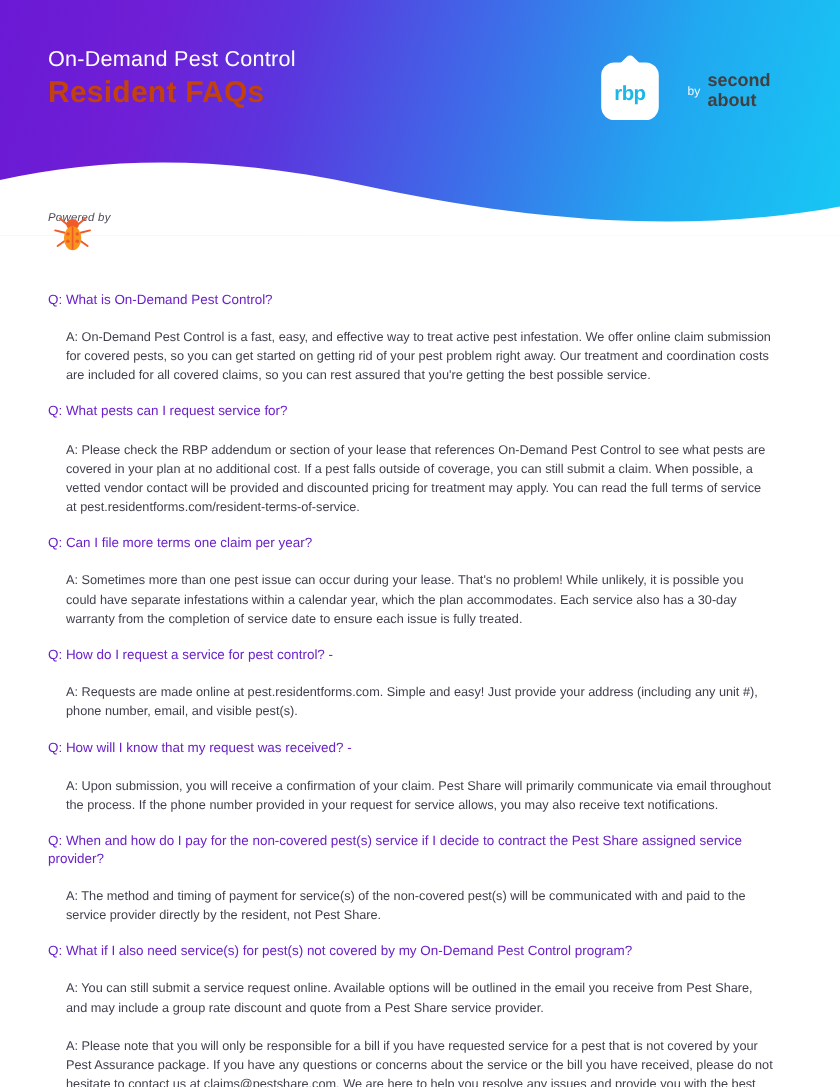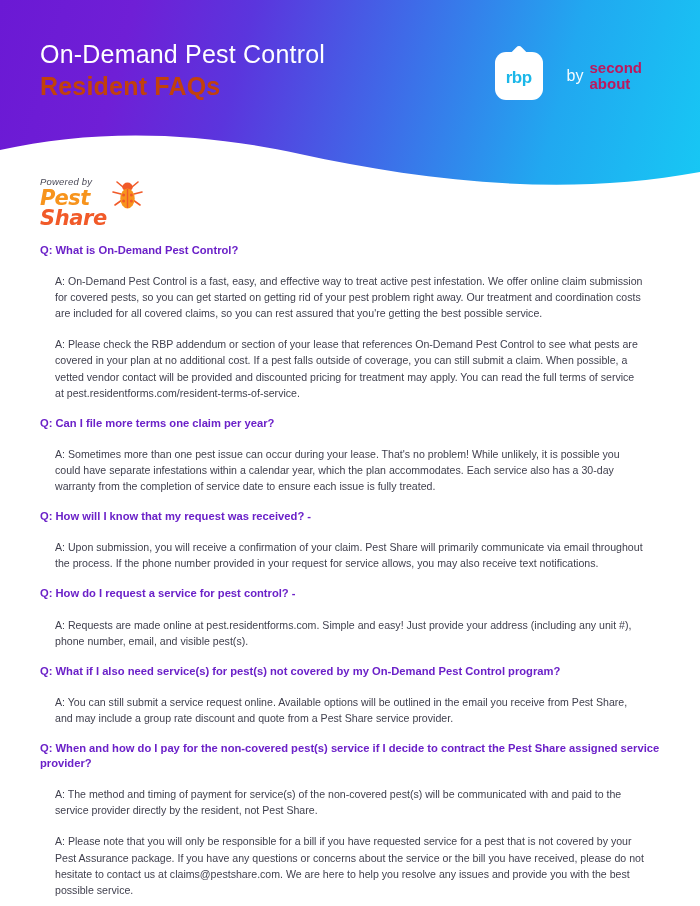--- a/index.html
+++ b/index.html
@@ -35,21 +35,21 @@
   }
   .header-inner {
     position: relative;
     padding: 38px 40px 0 40px;
     display: flex;
     justify-content: space-between;
     align-items: flex-start;
   }
   .doc-title {
     color: #ffffff;
-    font-size: 25px;
+    font-size: 18px;
     font-weight: 400;
     letter-spacing: 0.2px;
     line-height: 1.28;
     margin: 0;
   }
   .doc-subtitle {
     color: #c2410c;
     font-size: 25px;
     font-weight: 700;
     letter-spacing: 0.2px;
@@ -98,27 +98,27 @@
     letter-spacing: -0.5px;
     padding-top: 4px;
   }
   .sn-text {
     display: flex;
     align-items: center;
     gap: 6px;
   }
   .sn-by {
     color: #ffffff;
-    font-size: 16px;
+    font-size: 10px;
     line-height: 1.1;
     opacity: .95;
     padding-left: 14px;
   }
   .sn-name {
-    color: #be185d;
+    color: #404040;
     font-size: 15px;
     font-weight: 700;
     line-height: 1.06;
   }
 
   
   .powered {
     position: absolute;
     left: 40px;
     top: 176px;
@@ -153,21 +153,21 @@
   .content {
     position: absolute;
     top: 243px;
     left: 40px;
     width: 620px;
   }
   .faq-item { margin-bottom: 14px; }
   .faq-q {
     color: #6b21c8;
     font-size: 11.2px;
-    font-weight: 700;
+    font-weight: 400;
     line-height: 1.35;
     margin: 0 0 5px 0;
   }
   .faq-a {
     color: #3f3f4d;
     font-size: 10.6px;
     line-height: 1.52;
     margin: 15px;
   }
 </style>
@@ -200,24 +200,20 @@
   </div>
 
   <svg class="header-wave" viewBox="0 0 700 70" preserveAspectRatio="none">
     <path d="M0,22 C90,2 190,2 300,26 C420,52 560,70 700,44 L700,70 L0,70 Z" fill="#ffffff"></path>
   </svg>
 </div>
 
 <div class="powered">
   <div class="powered-label">Powered by</div>
   <div class="pestshare">
-    <div>
-      <div class="ps-word ps-pest">Pest</div>
-      <div class="ps-word ps-share">Share</div>
-    </div>
     <svg class="ps-bug" width="34" height="36" viewBox="0 0 34 36">
       <g stroke="#f15a29" stroke-width="1.6" fill="none" stroke-linecap="round">
         <path d="M12 9 L6 4"></path>
           <path d="M21 9 L27 4"></path>
         <path d="M10 16 L2 14"></path>
           <path d="M23 16 L31 14"></path>
         <path d="M11 22 L4 27"></path>
           <path d="M22 22 L29 27"></path>
       </g>
       <ellipse cx="16.5" cy="9" rx="5.2" ry="4.4" fill="#f15a29"></ellipse>
@@ -232,45 +228,46 @@
 </div>
 
 <div class="content">
 
   <div class="faq-item">
     <p class="faq-q">Q: What is On-Demand Pest Control?</p>
     <p class="faq-a">A: On-Demand Pest Control is a fast, easy, and effective way to treat active pest infestation. We offer online claim submission for covered pests, so you can get started on getting rid of your pest problem right away. Our treatment and coordination costs are included for all covered claims, so you can rest assured that you're getting the best possible service.</p>
   </div>
 
   <div class="faq-item">
+    <p class="faq-q">Q: What pests can I request service for?</p>
     <p class="faq-a">A: Please check the RBP addendum or section of your lease that references On-Demand Pest Control to see what pests are covered in your plan at no additional cost. If a pest falls outside of coverage, you can still submit a claim. When possible, a vetted vendor contact will be provided and discounted pricing for treatment may apply. You can read the full terms of service at pest.residentforms.com/resident-terms-of-service.</p>
   </div>
 
   <div class="faq-item">
     <p class="faq-q">Q: Can I file more terms one claim per year?</p>
     <p class="faq-a">A: Sometimes more than one pest issue can occur during your lease. That's no problem! While unlikely, it is possible you could have separate infestations within a calendar year, which the plan accommodates. Each service also has a 30-day warranty from the completion of service date to ensure each issue is fully treated.</p>
   </div>
 
   <div class="faq-item">
+    <p class="faq-q">Q: How do I request a service for pest control? -</p>
+    <p class="faq-a">A: Requests are made online at pest.residentforms.com. Simple and easy! Just provide your address (including any unit #), phone number, email, and visible pest(s).</p>
+  </div>
+
+  <div class="faq-item">
     <p class="faq-q">Q: How will I know that my request was received? -</p>
     <p class="faq-a">A: Upon submission, you will receive a confirmation of your claim. Pest Share will primarily communicate via email throughout the process. If the phone number provided in your request for service allows, you may also receive text notifications.</p>
   </div>
 
   <div class="faq-item">
-    <p class="faq-q">Q: How do I request a service for pest control? -</p>
-    <p class="faq-a">A: Requests are made online at pest.residentforms.com. Simple and easy! Just provide your address (including any unit #), phone number, email, and visible pest(s).</p>
+    <p class="faq-q">Q: When and how do I pay for the non-covered pest(s) service if I decide to contract the Pest Share assigned service provider?</p>
+    <p class="faq-a">A: The method and timing of payment for service(s) of the non-covered pest(s) will be communicated with and paid to the service provider directly by the resident, not Pest Share.</p>
   </div>
 
   <div class="faq-item">
     <p class="faq-q">Q: What if I also need service(s) for pest(s) not covered by my On-Demand Pest Control program?</p>
     <p class="faq-a">A: You can still submit a service request online. Available options will be outlined in the email you receive from Pest Share, and may include a group rate discount and quote from a Pest Share service provider.</p>
   </div>
 
   <div class="faq-item">
-    <p class="faq-q">Q: When and how do I pay for the non-covered pest(s) service if I decide to contract the Pest Share assigned service provider?</p>
-    <p class="faq-a">A: The method and timing of payment for service(s) of the non-covered pest(s) will be communicated with and paid to the service provider directly by the resident, not Pest Share.</p>
-  </div>
-
-  <div class="faq-item">
     <p class="faq-a">A: Please note that you will only be responsible for a bill if you have requested service for a pest that is not covered by your Pest Assurance package. If you have any questions or concerns about the service or the bill you have received, please do not hesitate to contact us at claims@pestshare.com. We are here to help you resolve any issues and provide you with the best possible service.</p>
   </div>
 
 </div>
 
 </body></html>

